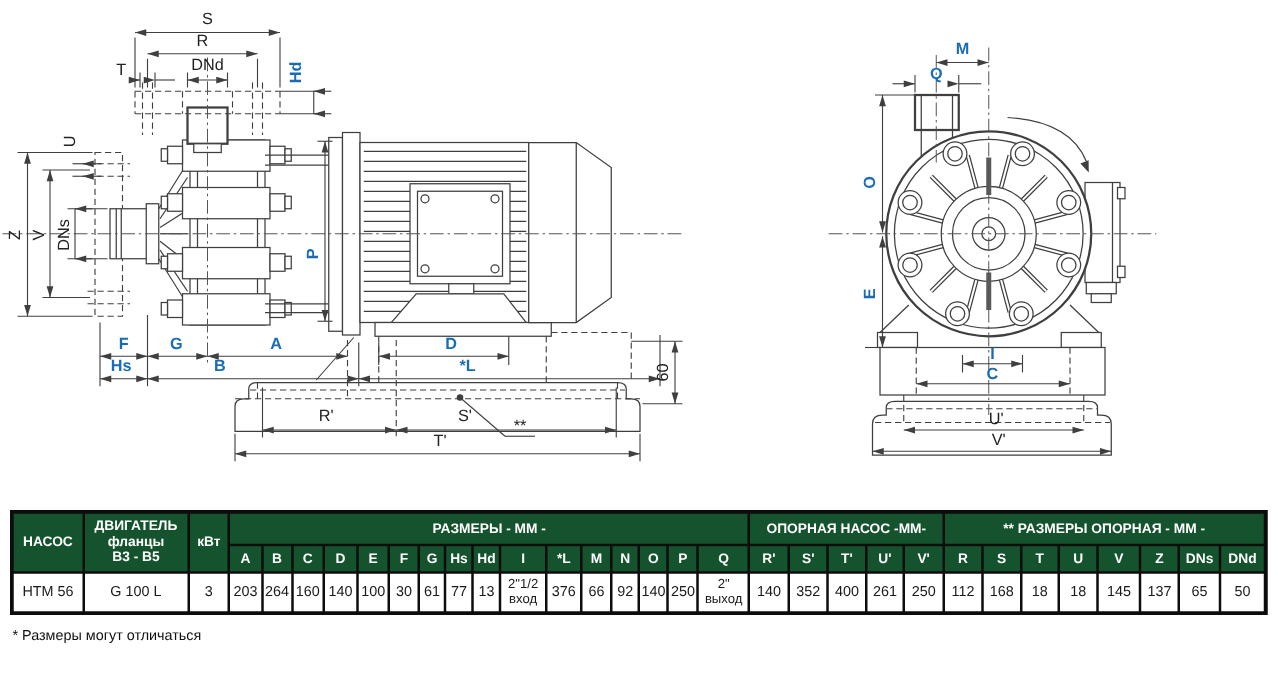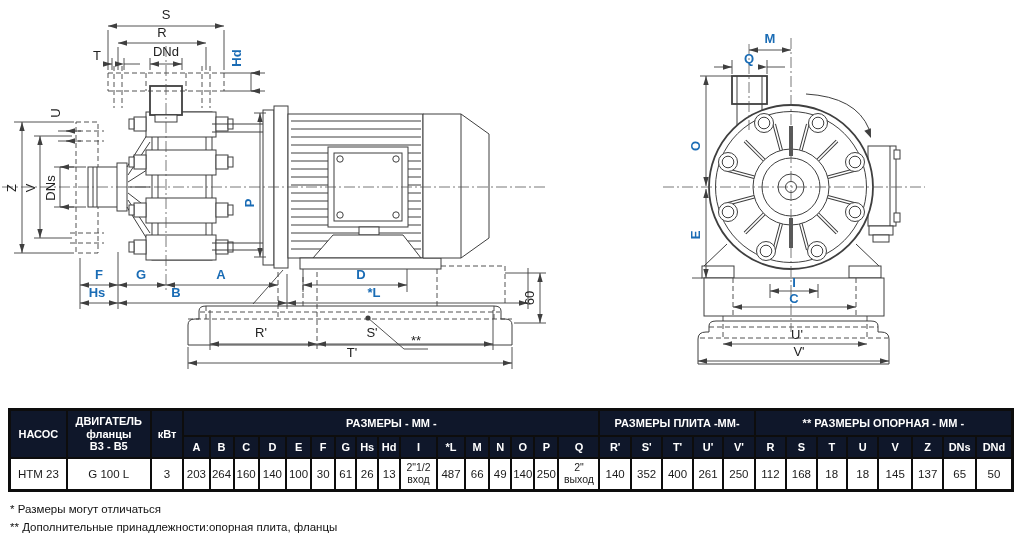--- a/index.html
+++ b/index.html
@@ -12,21 +12,21 @@
   .sw2{fill:#fff;stroke:#3f3f3f;stroke-width:1.8}
   .sd{stroke:#3f3f3f;stroke-width:.9;fill:none;stroke-dasharray:5 3}
   .sc{stroke:#555;stroke-width:.8;fill:none;stroke-dasharray:11 3 2 3}
   .dm{stroke:#3f3f3f;stroke-width:.9;fill:none}
   .tb{font:700 13px "Liberation Sans",sans-serif;fill:#1a6cb5;text-anchor:middle}
   .tk{font:13px "Liberation Sans",sans-serif;fill:#222;text-anchor:middle}
   
   .dims-table{position:absolute;left:8px;top:408px;width:1006px;table-layout:fixed;
       border-collapse:separate;border-spacing:2px;background:#0d0d0d;border:1px solid #0d0d0d;}
   .dims-table th,.dims-table td{padding:0;margin:0;overflow:hidden;}
-  .dims-table th{background:#0f172a;color:#fff;font:700 11px/1.15 "Liberation Sans",sans-serif;text-align:center;}
+  .dims-table th{background:#14532d;color:#fff;font:700 11px/1.15 "Liberation Sans",sans-serif;text-align:center;}
   .dims-table .gh th{height:24px}
   .dims-table .lh th{height:20px}
   .dims-table td{background:#fff;color:#1a1a1a;font:11.5px/1.1 "Liberation Sans",sans-serif;text-align:center;height:30px;}
   .pre{white-space:pre-line}
   .small2{font-size:10.5px !important;}
   
   .note{position:absolute;left:10px;color:#111;font:11.5px "Liberation Sans",sans-serif;}
   .note1{top:503px}.note2{top:521px}
 </style>
 </head>
@@ -391,21 +391,21 @@
         <col style="width:32px">
   </colgroup>
   <tbody>
         <tr class="gh">
     <th rowspan="2" class="pre">НАСОС</th>
     <th rowspan="2" class="pre">ДВИГАТЕЛЬ
 фланцы
 В3 - В5</th>
     <th rowspan="2">кВт</th>
     <th colspan="16">РАЗМЕРЫ  - ММ -</th>
-    <th colspan="5">РАЗМЕРЫ ПЛИТА -ММ-</th>
+    <th colspan="5">ОПОРНАЯ НАСОС -ММ-</th>
     <th colspan="8">** РАЗМЕРЫ ОПОРНАЯ  - ММ -</th>
   </tr>
   <tr class="lh">
     <th>A</th>
     <th>B</th>
     <th>C</th>
     <th>D</th>
     <th>E</th>
     <th>F</th>
     <th>G</th>
@@ -426,37 +426,37 @@
     <th>R</th>
     <th>S</th>
     <th>T</th>
     <th>U</th>
     <th>V</th>
     <th>Z</th>
     <th>DNs</th>
     <th>DNd</th>
   </tr>
   <tr class="dr">
-    <td>HTM 23</td>
+    <td>HTM 56</td>
     <td>G 100 L</td>
     <td>3</td>
     <td>203</td>
     <td>264</td>
     <td>160</td>
     <td>140</td>
     <td>100</td>
     <td>30</td>
     <td>61</td>
-    <td>26</td>
+    <td>77</td>
     <td>13</td>
     <td class="pre small2">2"1/2
 вход</td>
-    <td>487</td>
+    <td>376</td>
     <td>66</td>
-    <td>49</td>
+    <td>92</td>
     <td>140</td>
     <td>250</td>
     <td class="pre small2">2"
 выход</td>
     <td>140</td>
     <td>352</td>
     <td>400</td>
     <td>261</td>
     <td>250</td>
     <td>112</td>
@@ -465,15 +465,14 @@
     <td>18</td>
     <td>145</td>
     <td>137</td>
     <td>65</td>
     <td>50</td>
   </tr>
 </tbody>
     </table>
 
 <div class="note note1">* Размеры могут отличаться</div>
-<div class="note note2">** Дополнительные принадлежности:опорная плита, фланцы</div>
 
 </div>
 
 </body></html>

